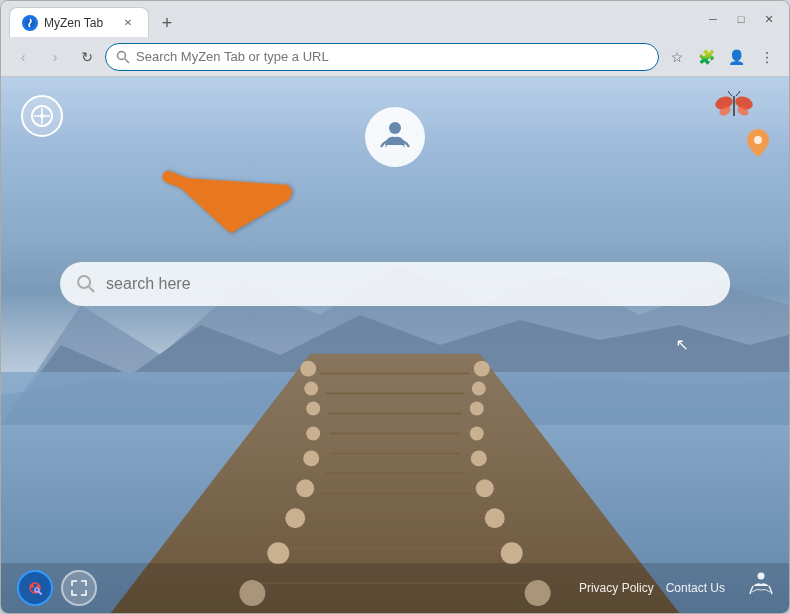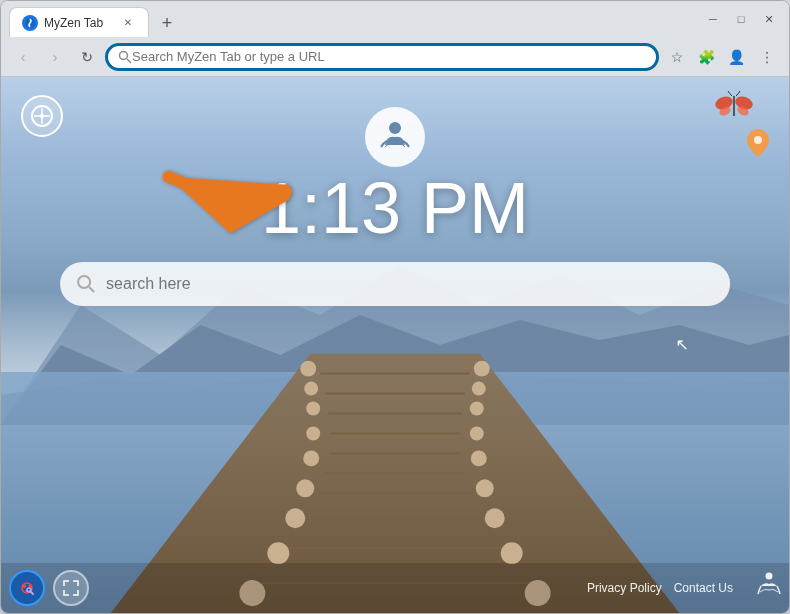--- a/index.html
+++ b/index.html
@@ -124,25 +124,26 @@
       justify-content: center;
       font-size: 14px;
       color: #555;
       cursor: pointer;
     }
     .nav-btn.disabled { color: #aaa; cursor: default; }
     .address-bar {
       flex: 1;
       height: 28px;
       background: #fff;
-      border: 3px solid #0369a1;
+      border: 1px solid #0369a1;
       border-radius: 14px;
       display: flex;
       align-items: center;
       padding: 0 10px;
+      gap: 6px;
       font-size: 13px;
       color: #666;
     }
     .address-bar input {
       border: none;
       outline: none;
       flex: 1;
       font-size: 13px;
       color: #555;
       background: transparent;
@@ -282,21 +283,21 @@
     
     .bottom-bar {
       position: absolute;
       bottom: 0;
       left: 0;
       right: 0;
       height: 50px;
       background: rgba(0,0,0,0.15);
       display: flex;
       align-items: center;
-      padding: 0 8px;
+      padding: 0 16px;
     }
 
     
     .pcriск-watermark {
       position: absolute;
       bottom: 20px;
       left: 50%;
       transform: translateX(-50%);
       font-size: 52px;
       font-weight: 900;
@@ -517,21 +518,20 @@
     <div class="meditation-icon">
       <svg width="36" height="36" viewBox="0 0 36 36">
         <circle cx="18" cy="9" r="6" fill="#6688aa"></circle>
         <path d="M8 26 Q10 16 18 18 Q26 16 28 26" fill="#6688aa"></path>
         <path d="M10 22 Q6 24 4 28" stroke="#6688aa" stroke-width="2" fill="none"></path>
         <path d="M26 22 Q30 24 32 28" stroke="#6688aa" stroke-width="2" fill="none"></path>
         <path d="M8 28 Q14 22 18 24 Q22 22 28 28" stroke="#6688aa" stroke-width="1" fill="none"></path>
       </svg>
     </div>
 
-    <div class="time-display">1:13 PM</div>
 
     <div class="page-search">
       <svg class="search-icon-page" width="20" height="20" viewBox="0 0 20 20">
         <circle cx="8" cy="8" r="6" stroke="#aaa" stroke-width="2" fill="none"></circle>
         <line x1="13" y1="13" x2="18" y2="18" stroke="#aaa" stroke-width="2"></line>
       </svg>
       <input type="text" style="font-size: 16px; color: rgb(170, 170, 170); border: none; outline: none; flex: 1 1 0%; background: transparent;" placeholder="search here">
     </div>
 
     <div class="arrow-annotation">

